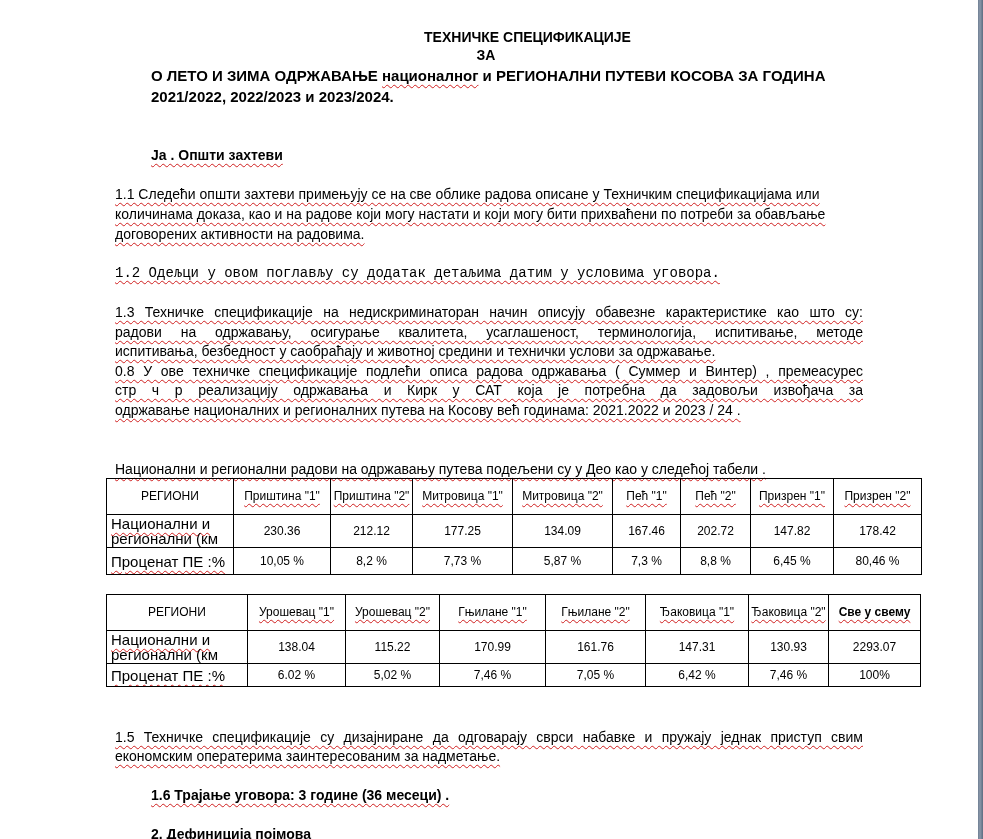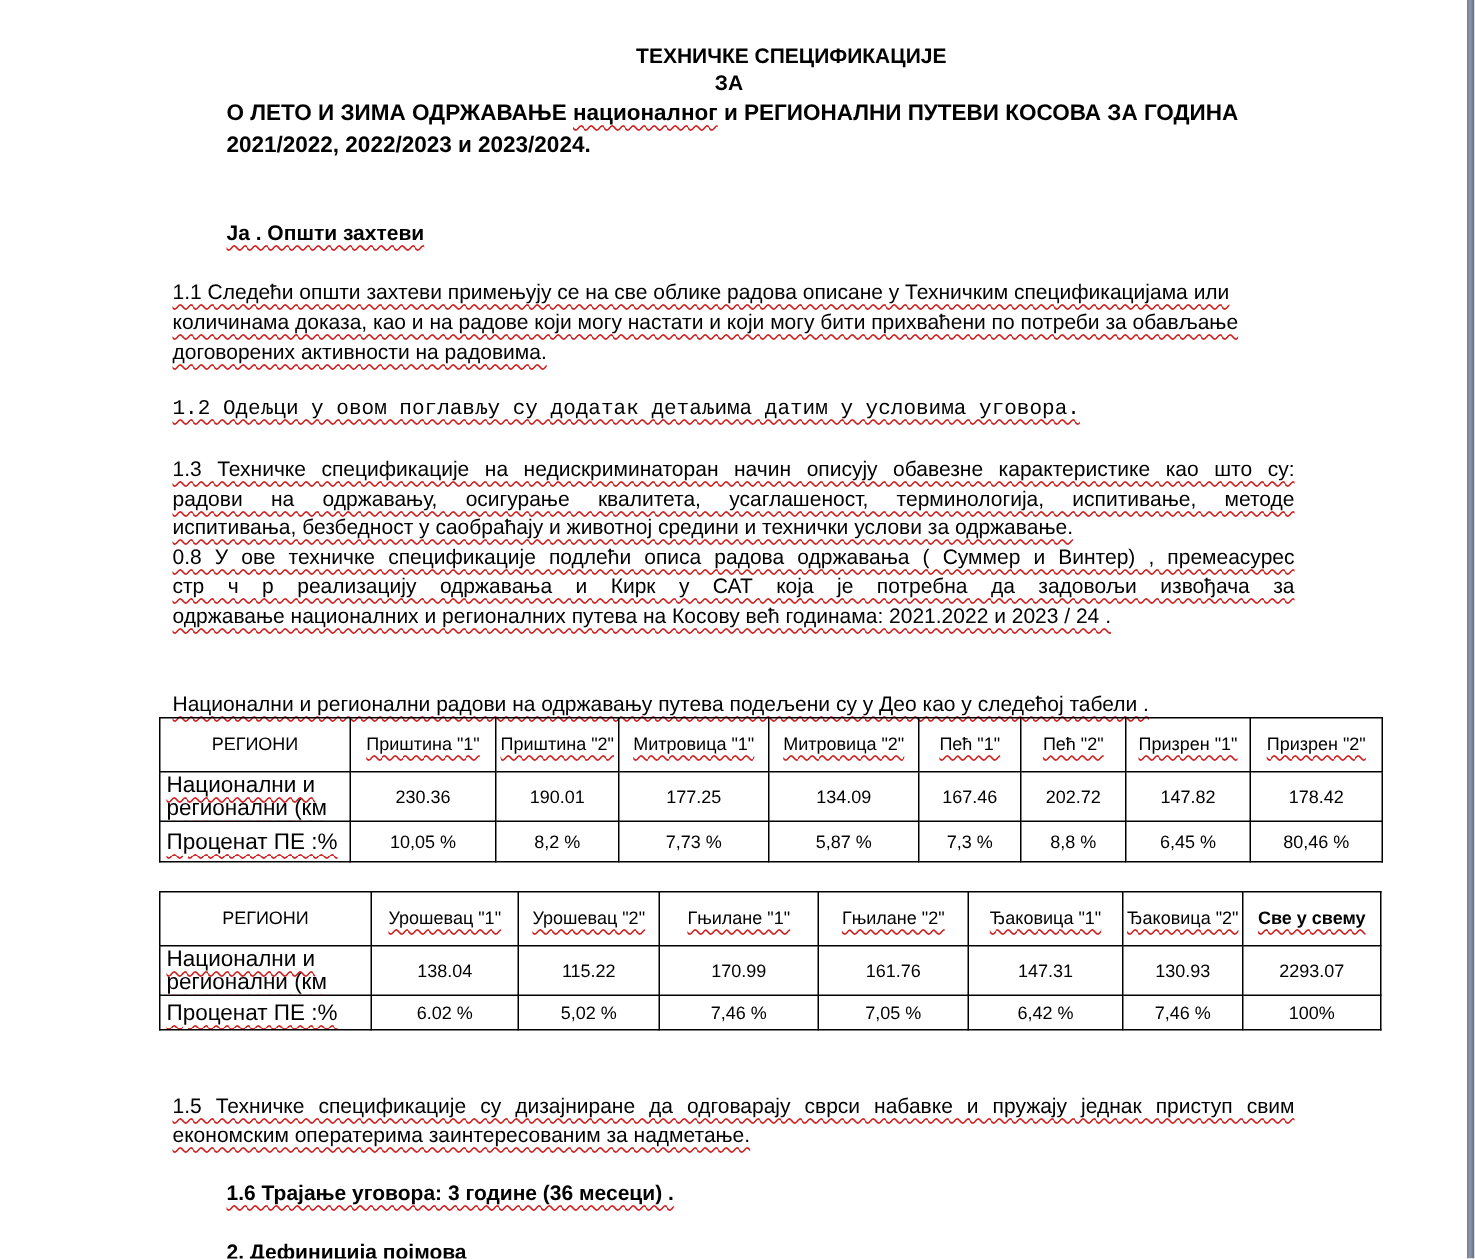--- a/index.html
+++ b/index.html
@@ -82,21 +82,21 @@
       <td class="sq">Митровица "1"</td>
       <td class="sq">Митровица "2"</td>
       <td class="sq">Пећ "1"</td>
       <td class="sq">Пећ "2"</td>
       <td class="sq">Призрен "1"</td>
       <td class="sq">Призрен "2"</td>
     </tr>
     <tr style="height:33px">
       <td class="rowlabel sq">Национални и регионални (км</td>
       <td>230.36</td>
-      <td>190.01</td>
+      <td>212.12</td>
       <td>177.25</td>
       <td>134.09</td>
       <td>167.46</td>
       <td>202.72</td>
       <td>147.82</td>
       <td>178.42</td>
     </tr>
     <tr style="height:27px">
       <td class="rowlabel sq">Проценат ПЕ :%</td>
       <td>10,05 %</td>

